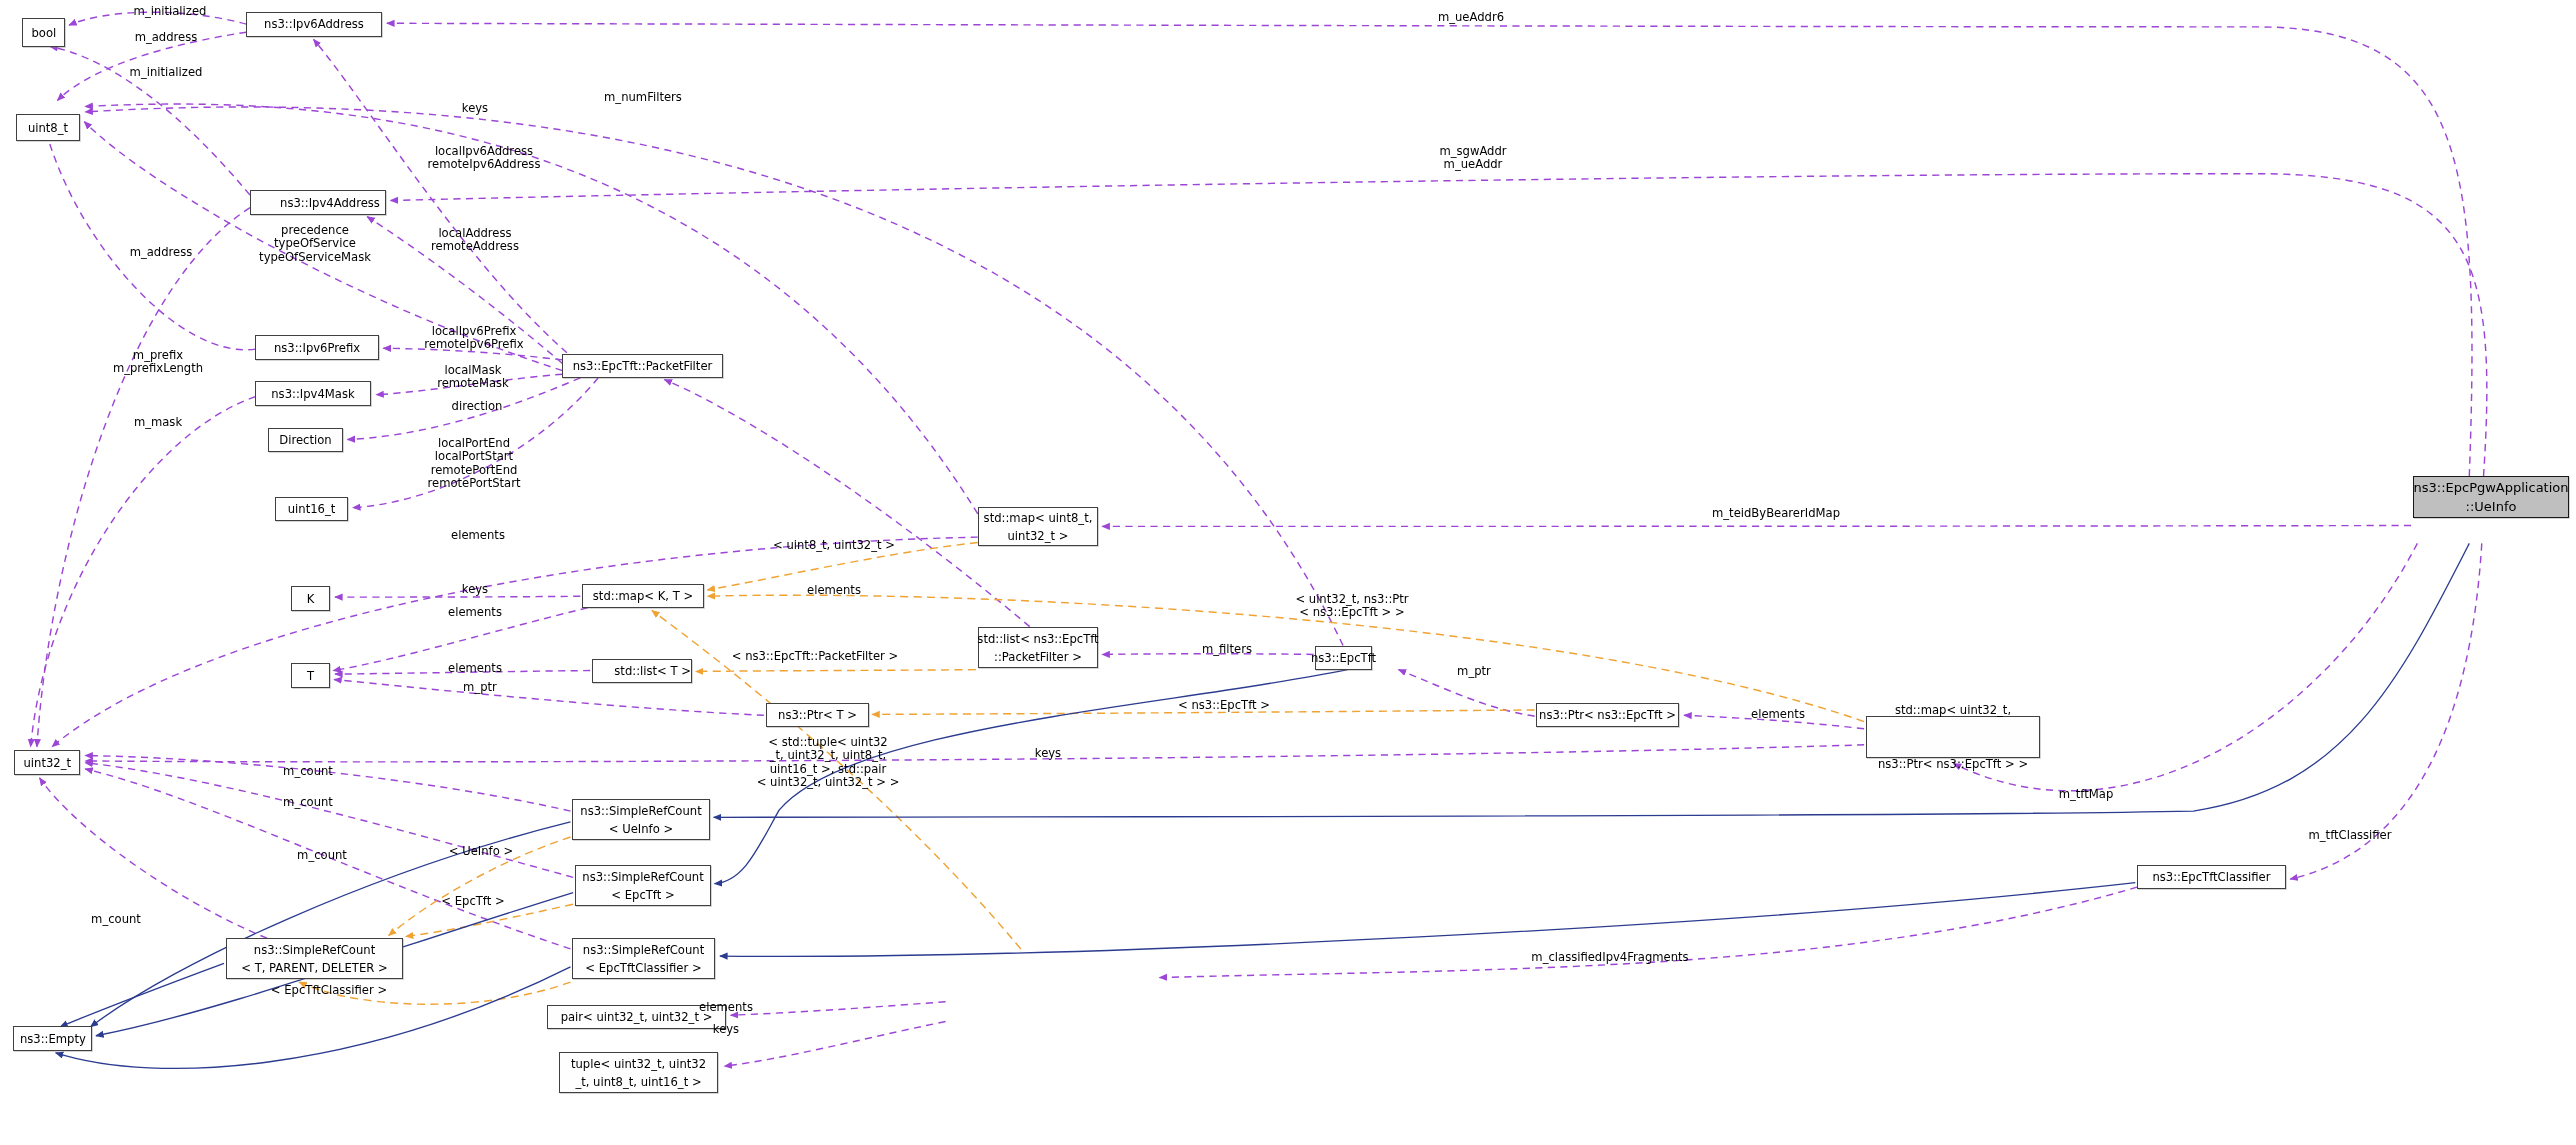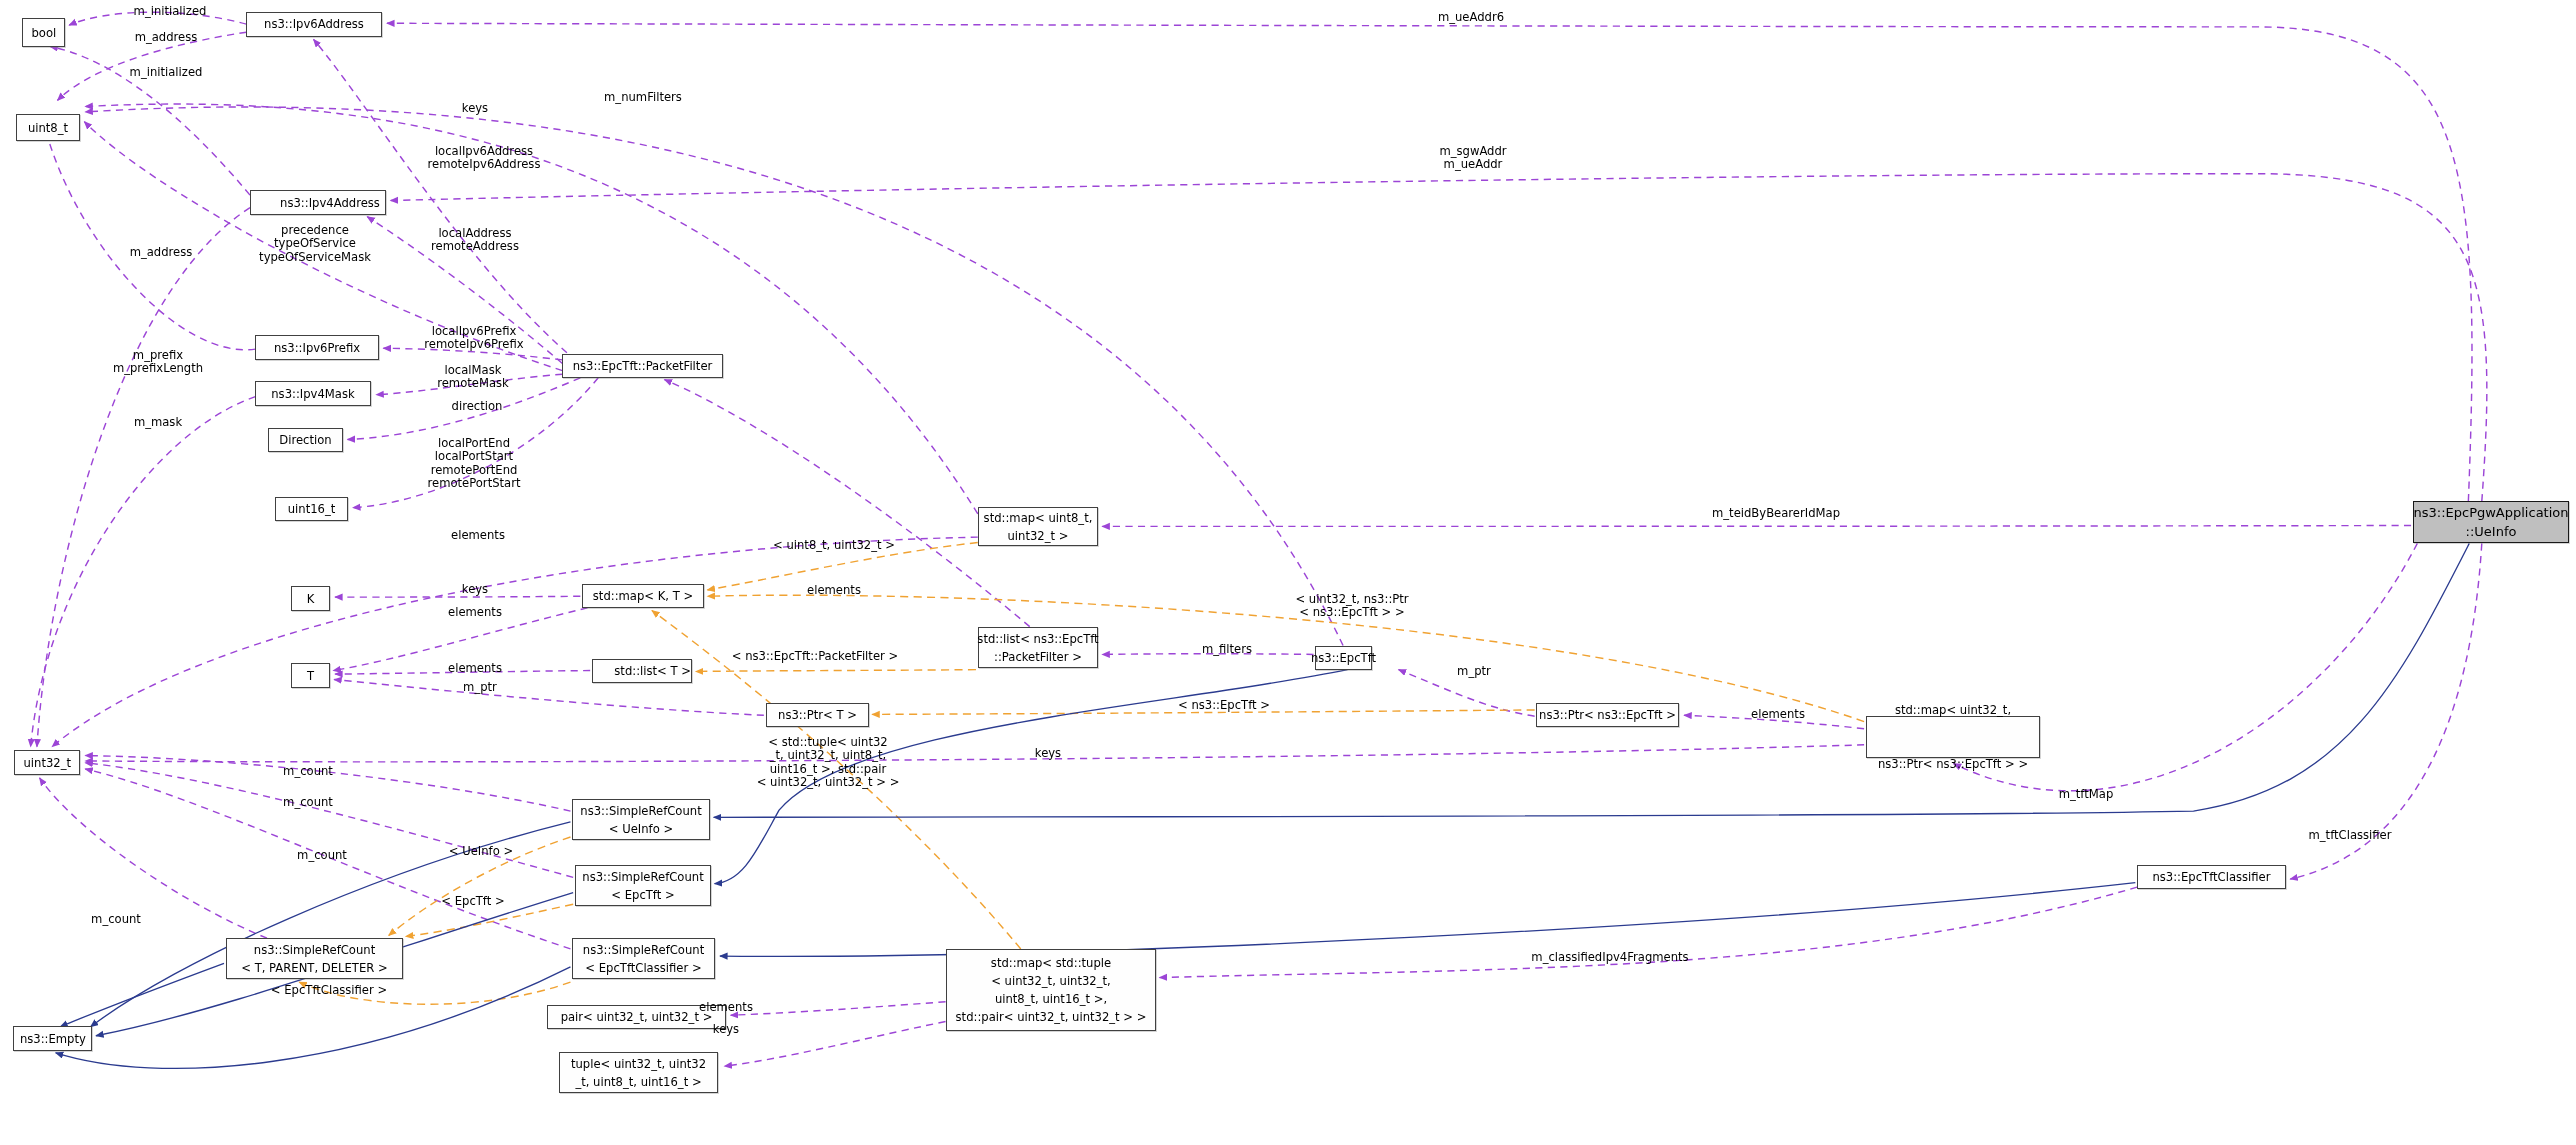--- a/index.html
+++ b/index.html
@@ -166,30 +166,24 @@
     <div class="node" style="left: 13.4px; top: 1026px; width: 79px; height: 25px;">
       <span>ns3::Empty</span>
     </div>
     <div class="node" style="left: 547px; top: 1005px; width: 179px; height: 24px;">
       <span>pair&lt; uint32_t, uint32_t &gt;</span>
     </div>
     <div class="node" style="left: 559px; top: 1052px; width: 159px; height: 41px;">
       <span>tuple&lt; uint32_t, uint32</span>
       <span>_t, uint8_t, uint16_t &gt;</span>
     </div>
-    <div class="node" style="left: 946px; top: 949px; width: 210px; height: 82px;">
-      <span>std::map&lt; std::tuple</span>
-      <span>&lt; uint32_t, uint32_t,</span>
-      <span>uint8_t, uint16_t &gt;,</span>
-      <span>std::pair&lt; uint32_t, uint32_t &gt; &gt;</span>
-    </div>
     <div class="node" style="left: 2137px; top: 865px; width: 149px; height: 24px;">
       <span>ns3::EpcTftClassifier</span>
     </div>
-    <div class="node current" style="left: 2413px; top: 501px; width: 156px; height: 42px; text-align: center;">
+    <div class="node current" style="left: 2413px; top: 476px; width: 156px; height: 42px; text-align: center;">
       <span>ns3::EpcPgwApplication</span>
       <span>::UeInfo</span>
     </div>
     <div class="elabel" style="left: 170px; top: 11.6px;">
       <div>m_initialized</div>
     </div>
     <div class="elabel" style="left: 166px; top: 38px;">
       <div>m_address</div>
     </div>
     <div class="elabel" style="left: 166px; top: 73px;">

